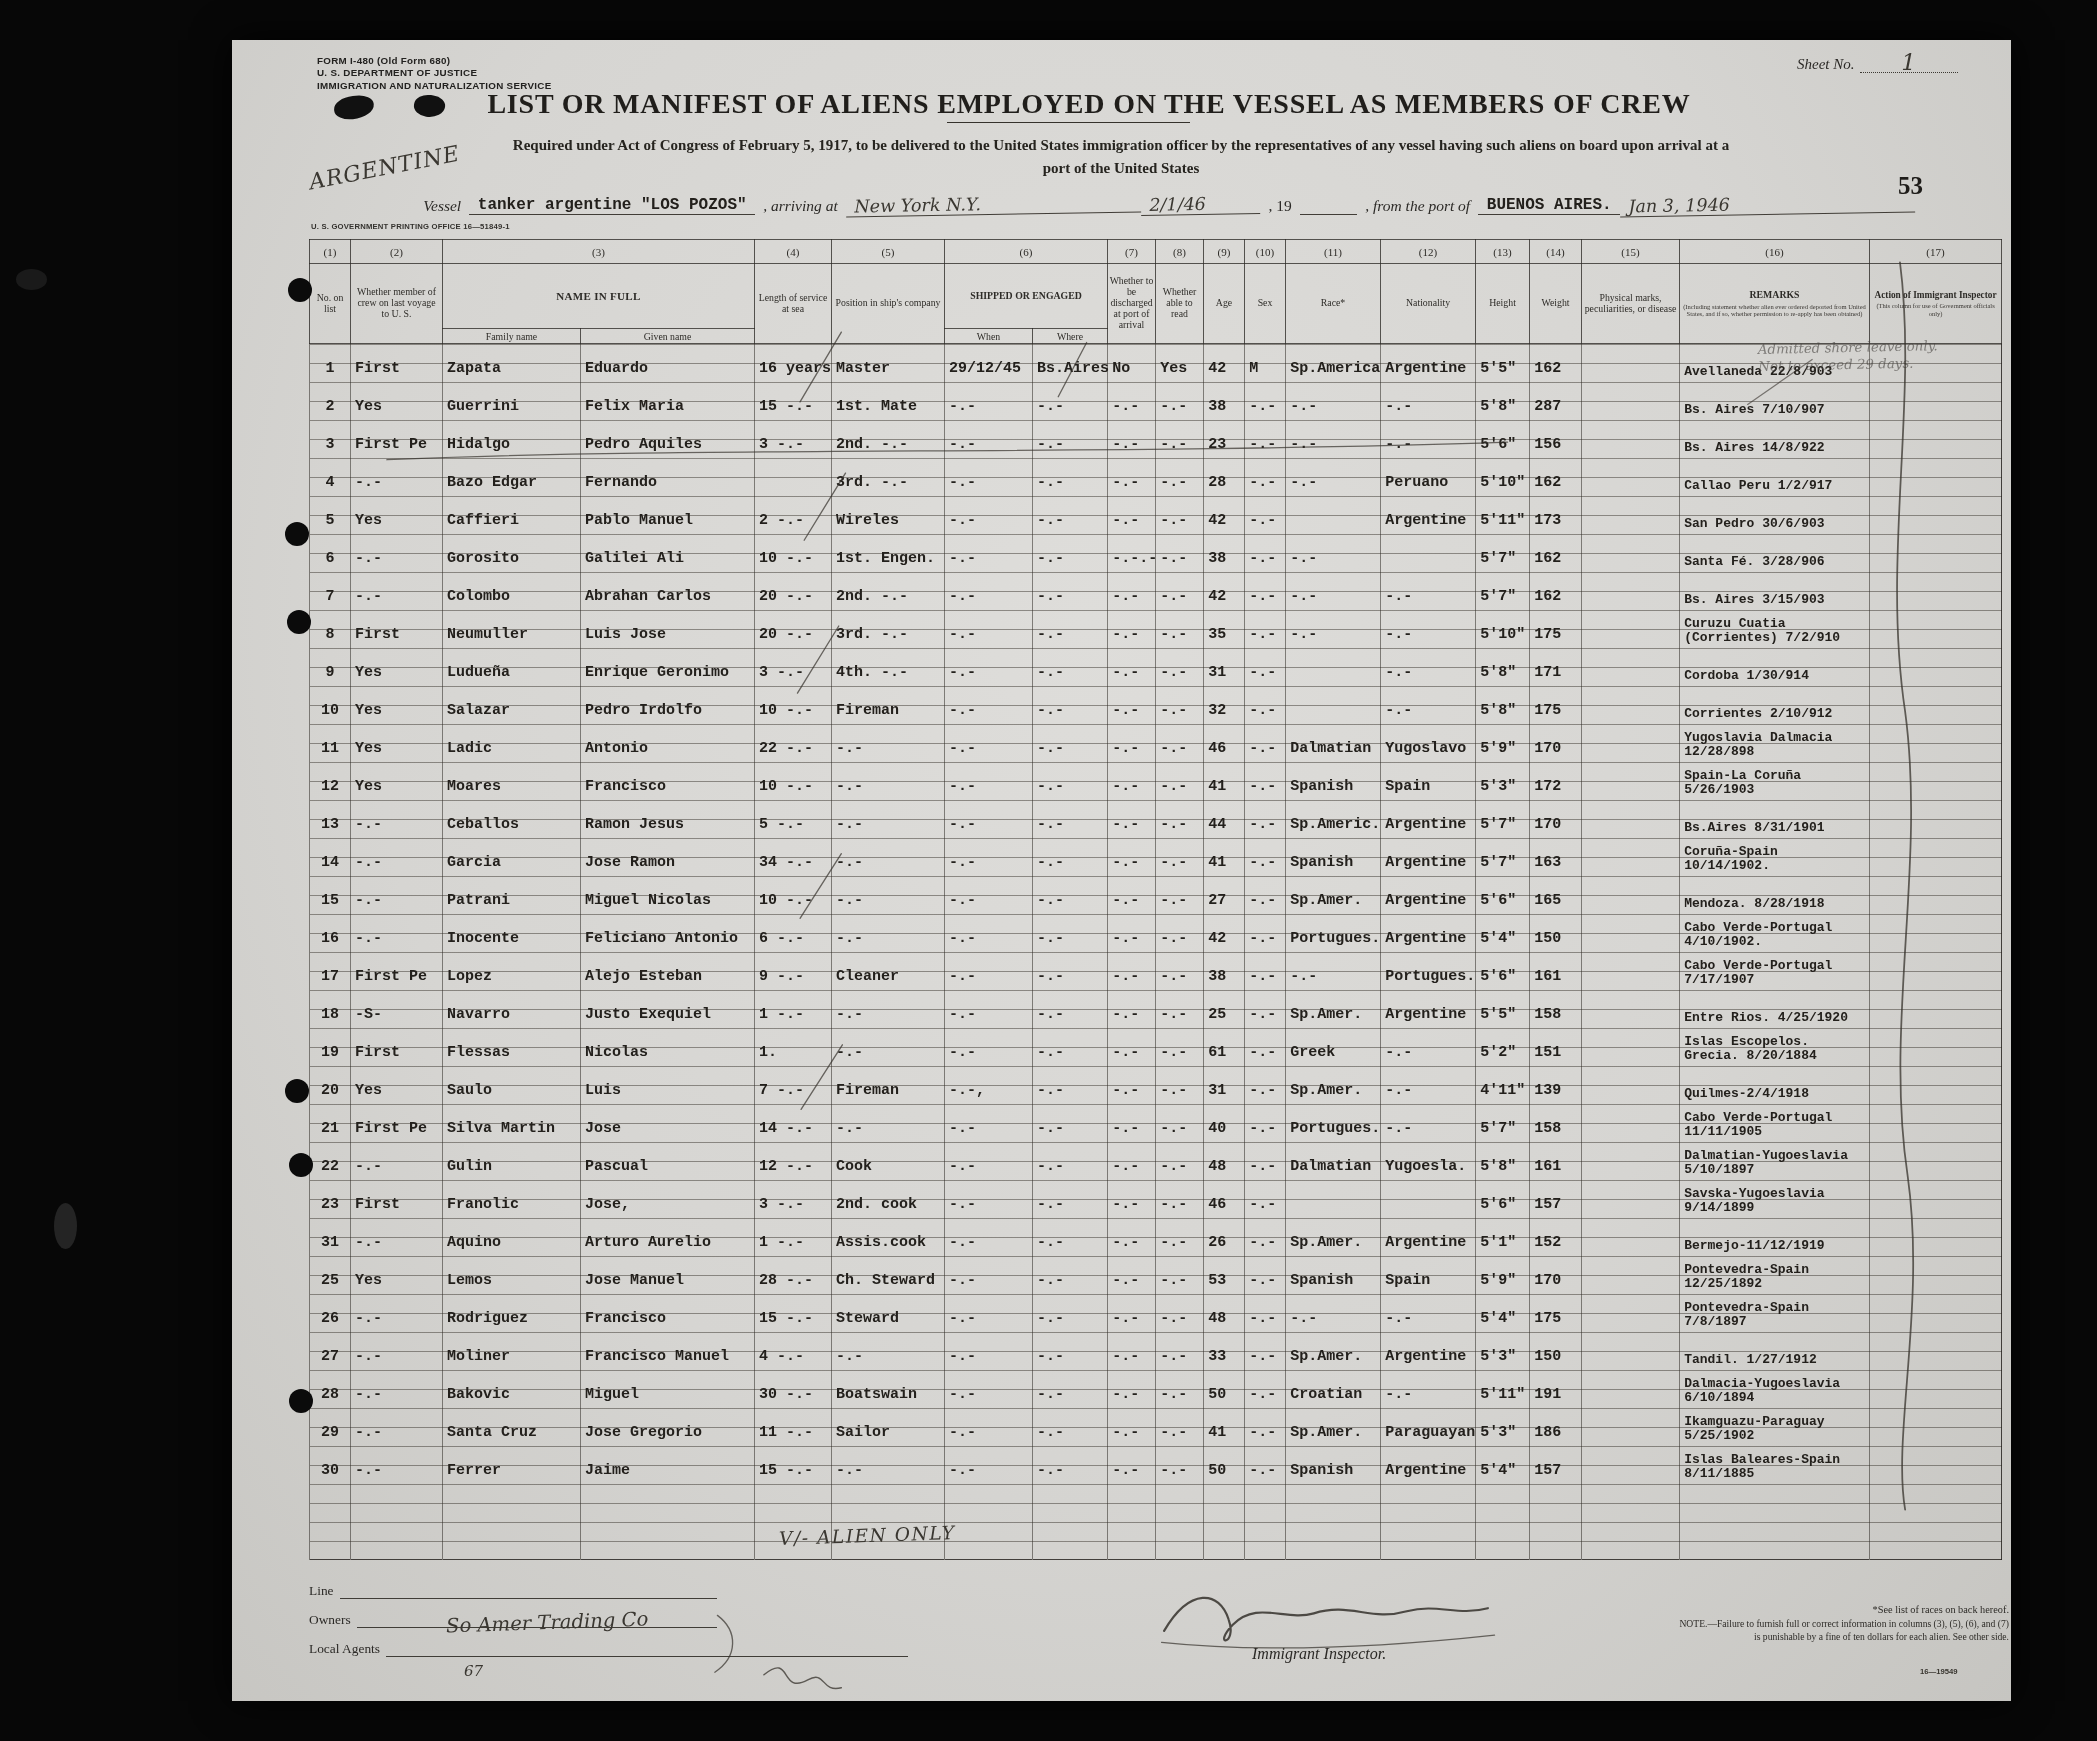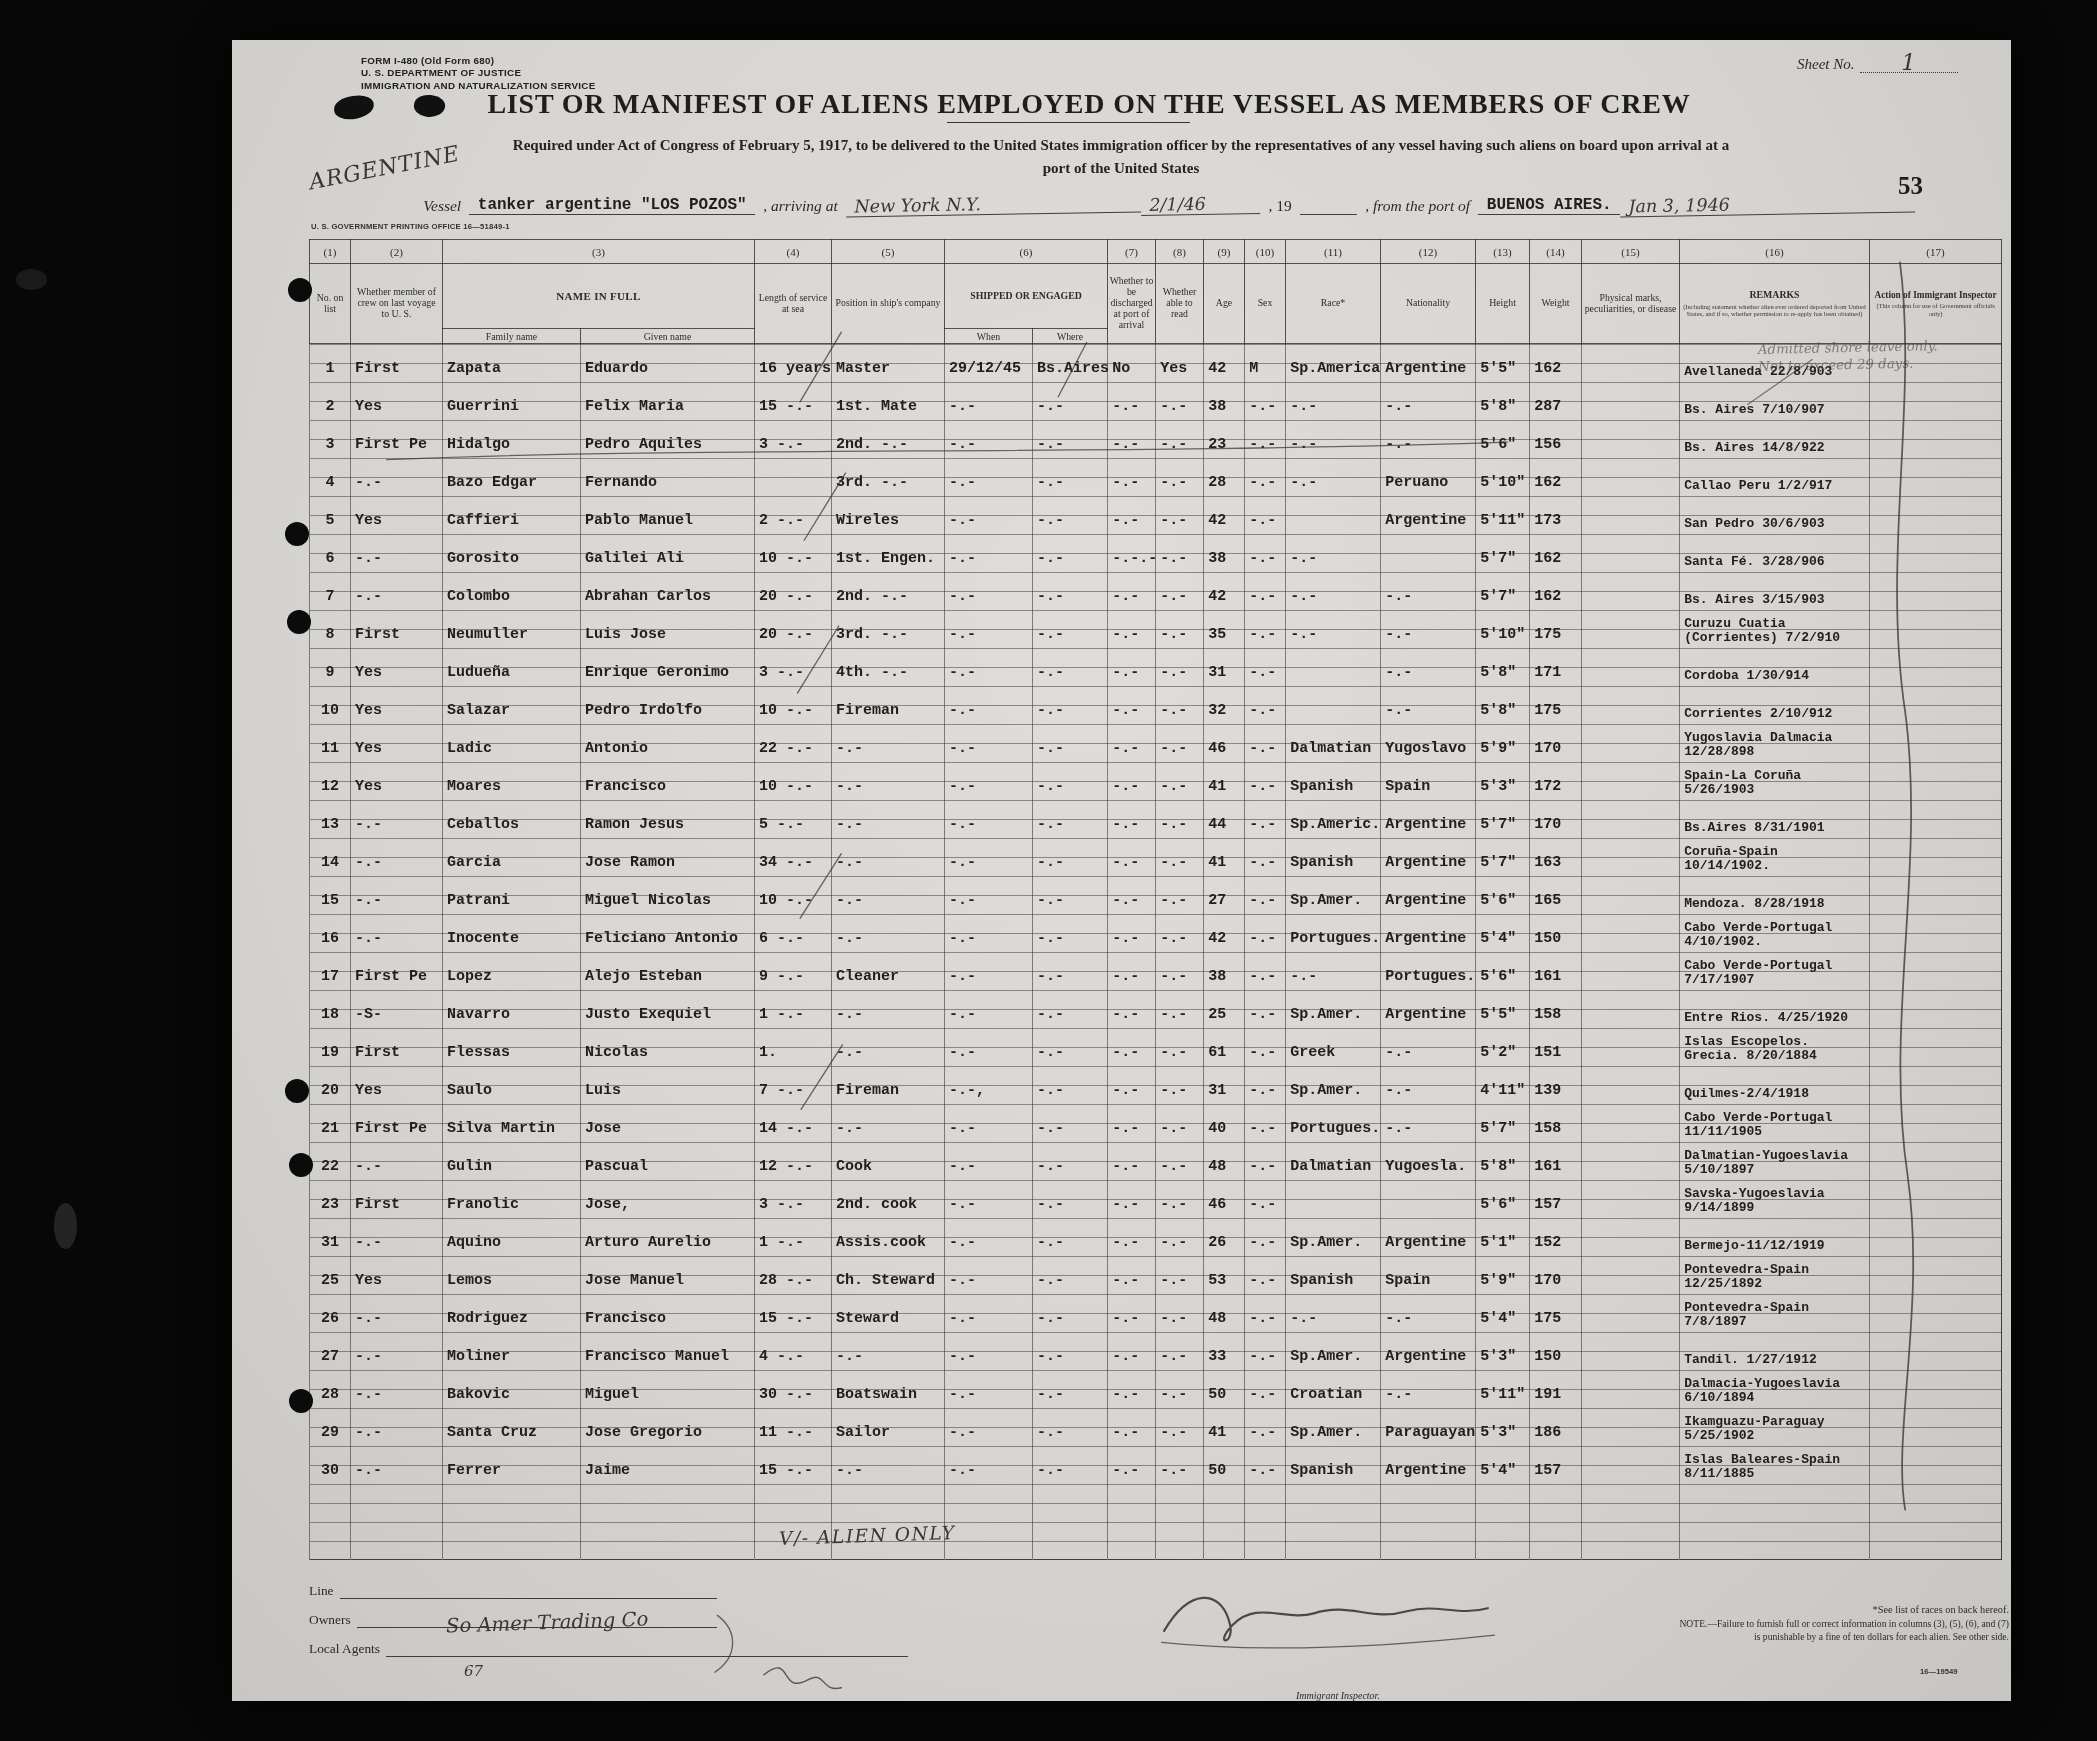--- a/index.html
+++ b/index.html
@@ -16,21 +16,21 @@
     box-shadow:0 0 36px rgba(0,0,0,.95);
   }
 
   .print   { font-family:"Liberation Serif", serif; color:#2c2a27; }
   .print-i { font-style:italic; }
   .sans    { font-family:"Liberation Sans", sans-serif; }
   .typed   { font-family:"Liberation Mono","DejaVu Sans Mono",monospace; font-weight:700; color:#23201c; }
   .hand    { font-family:"DejaVu Serif", serif; font-style:italic; color:#3a3731; }
 
   
-  .stamp { left:85px; top:14.5px; font-size:9.8px; font-weight:700; line-height:1.3; letter-spacing:0.3px; color:#232220;margin-left:44px; }
+  .stamp { left:85px; top:14.5px; font-size:9.8px; font-weight:700; line-height:1.3; letter-spacing:0.3px; color:#232220; }
   .blob  { background:#111; border-radius:52% 44% 58% 46%; }
   .sheetno { left:1565px; top:13.4px; display:flex; align-items:flex-end; }
   .sheetno .lbl { font-size:15px; }
   .sheetno .dots { display:inline-block; width:98px; border-bottom:1px dotted #3c3933; text-align:center; margin-left:5.2px; }
   .sheetno .val { font-size:23px; line-height:.8; }
   .title { left:857px; top:48px; transform:translateX(-50%); font-size:28px; font-weight:700;
            letter-spacing:0.8px; white-space:nowrap; color:#201e1b; }
   .title-rule { left:715px; top:82px; width:243px; border-bottom:1.5px solid #35322c; }
   .subtitle { left:889px; transform:translateX(-50%); font-weight:700; font-size:15px; white-space:nowrap; color:#26241f; }
   .argentine { left:76px; top:115px; font-size:22px; letter-spacing:1px; transform:rotate(-11deg); }
@@ -71,21 +71,21 @@
   
   .stampnote { left:1526px; top:300px; font-size:13.4px; line-height:1.25; color:rgba(72,70,66,.62);
                transform:rotate(-1.2deg); font-family:"DejaVu Serif", serif; font-style:italic; }
   .alienonly { left:547px; top:1485px; font-size:18.6px; letter-spacing:1.5px; transform:rotate(-2deg); }
 
   
   .fl-row { position:absolute; display:flex; align-items:flex-end; gap:6.2px; font-size:13.4px; }
   .fl-line { flex:1; border-bottom:1.1px solid #403d37; height:1px; }
   .agents-hand { left:214px; top:1571px; font-size:19.6px; transform:rotate(-2deg); }
   .num67 { left:232px; top:1622px; font-size:15px; }
-  .insp-label { left:1064px; top:1605px; font-size:10px;margin-top:45px; }
+  .insp-label { left:1020px; top:1605px; font-size:16px; }
   .notes { left:1333px; top:1564px; width:444px; text-align:right; color:#2d2b27; }
   .notes .races { font-size:10.3px; margin-bottom:3.1px; }
   .notes .nline { font-size:9.6px; line-height:1.35; }
   .printcode { left:1688px; top:1627px; font-size:7.7px; font-weight:700; color:#38352f; }
 
   .hole { position:absolute; width:24px; height:24px; border-radius:50%; background:#0b0b0b; }
   .smudge { position:absolute; background:#242424; border-radius:50%; }
 
   svg.marks { position:absolute; left:0; top:0; width:1779px; height:1661px; pointer-events:none; }
 </style>

